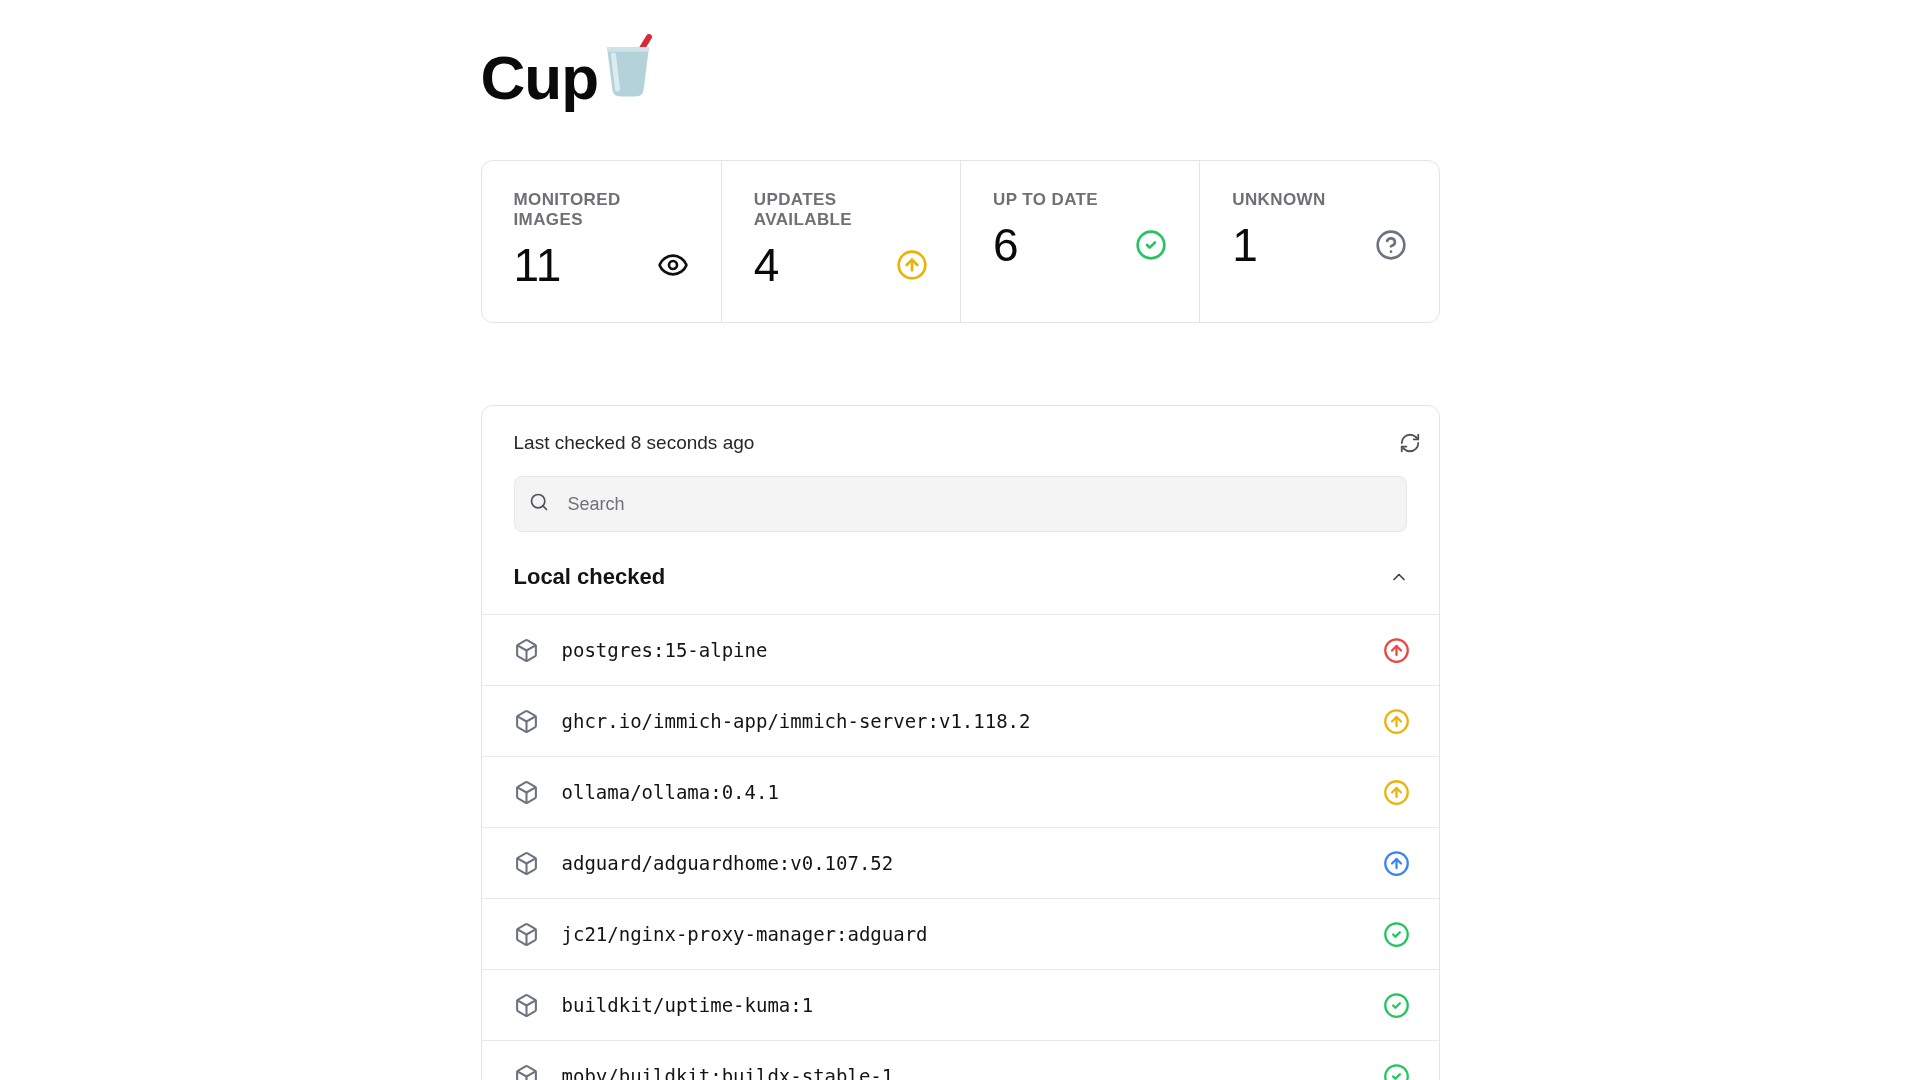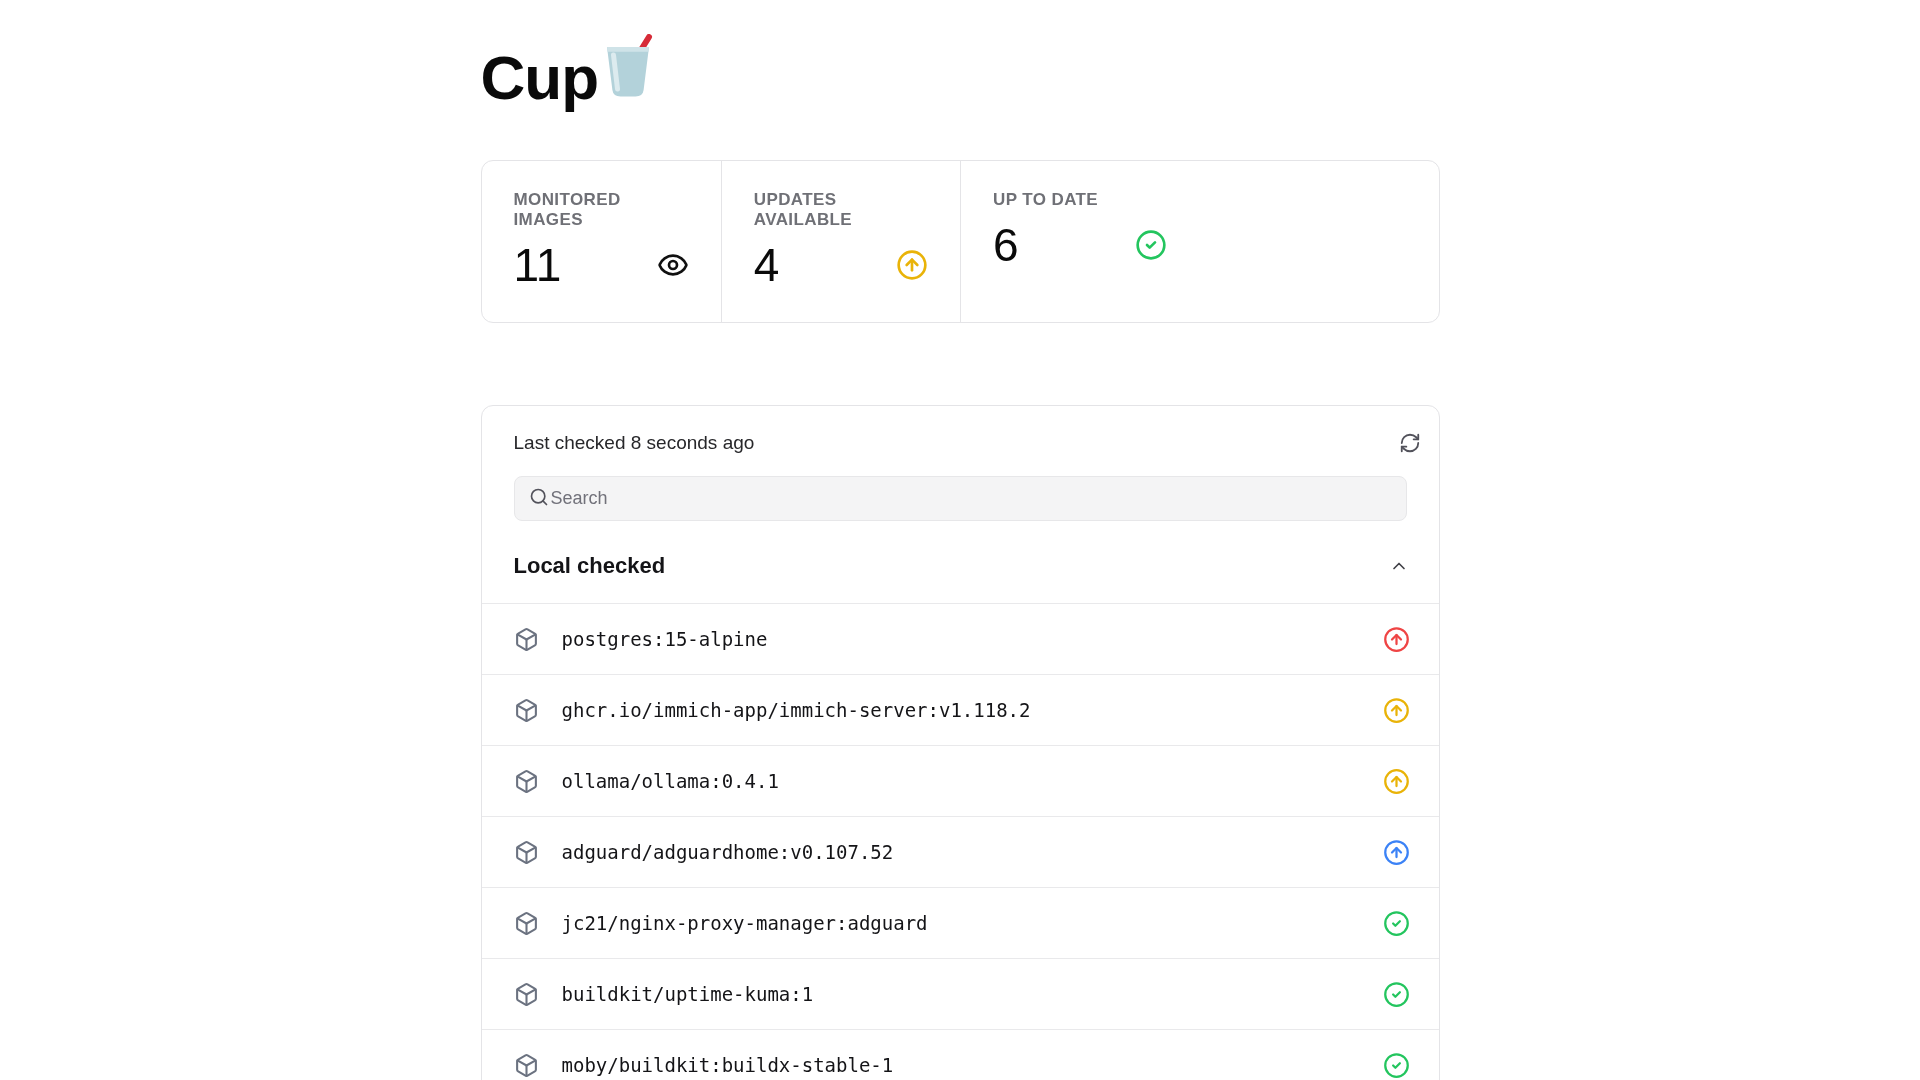--- a/index.html
+++ b/index.html
@@ -85,28 +85,28 @@
     font-size: 19px;
     color: #27272a;
   }
   .refresh-btn {
     background: none; border: none; padding: 0; cursor: pointer;
     display: flex; align-items: center;
   }
   .refresh-btn svg { width: 22px; height: 22px; display: block; }
   .search-box {
     margin: 22px 32px 0 32px;
-    height: 45px;
+    height: 56px;
     box-sizing: border-box;
     background: #f4f4f5;
     border: 1px solid #e7e7e9;
     border-radius: 8px;
     display: flex;
     align-items: center;
-    gap: 0;
+    gap: 17px;
     padding: 0 14px;
   }
   .search-box svg { width: 20px; height: 20px; flex: none; }
   .search-box input {
     flex: 1;
     border: none;
     outline: none;
     background: transparent;
     font-family: "Liberation Sans", sans-serif;
     font-size: 18px;
@@ -202,20 +202,33 @@
         <div class="stat-value">6</div>
         <span class="stat-icon">
           <svg viewBox="0 0 24 24" fill="none" stroke-width="2" stroke-linecap="round" stroke-linejoin="round" stroke="#23c55e">
             <circle cx="12" cy="12" r="10"></circle>
               <path d="m9 12 2 2 4-4"></path>
           </svg>
         </span>
       </div>
     </div>
 
+    <div class="stat-cell">
+      <div class="stat-label">UNKNOWN</div>
+      <div class="stat-bottom">
+        <div class="stat-value">1</div>
+        <span class="stat-icon">
+          <svg viewBox="0 0 24 24" fill="none" stroke-width="2" stroke-linecap="round" stroke-linejoin="round" stroke="#6b7280">
+            <circle cx="12" cy="12" r="10"></circle>
+              <path d="M9.1 9a3 3 0 0 1 5.83 1c0 2-3 3-3 3"></path>
+              <path d="M12 17h.01"></path>
+          </svg>
+        </span>
+      </div>
+    </div>
 
   </div>
 
   <div class="panel">
 
     <div class="panel-header">
       <span>Last checked 8 seconds ago</span>
       <button class="refresh-btn">
         <span>
           <svg viewBox="0 0 24 24" fill="none" stroke="#52525b" stroke-width="2" stroke-linecap="round" stroke-linejoin="round">

